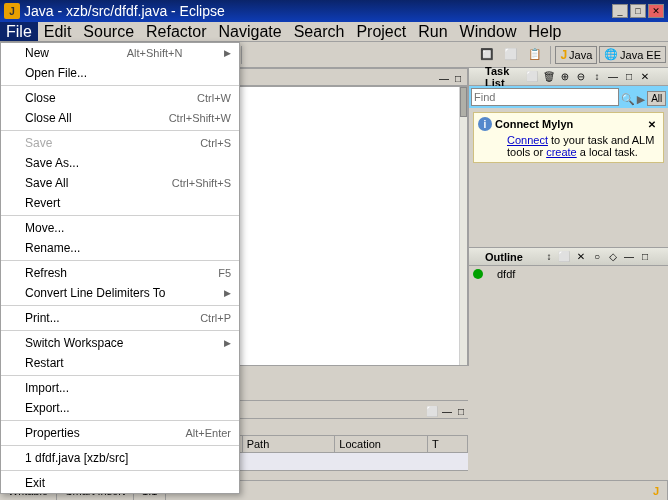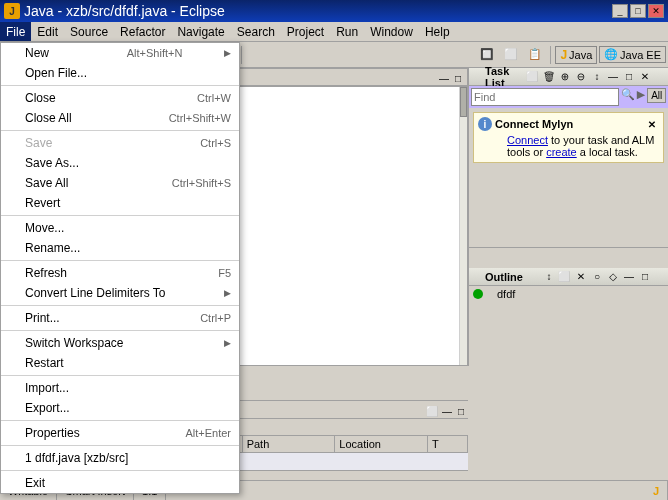--- a/index.html
+++ b/index.html
@@ -65,21 +65,21 @@
     
     .menu-bar {
       background: #d4d0c8;
       height: 20px;
       display: flex;
       align-items: center;
       border-bottom: 1px solid #a0a0a0;
     }
     .menu-item {
       padding: 2px 6px;
-      font-size: 12px;
+      font-size: 16px;
       cursor: pointer;
       height: 100%;
       display: flex;
       align-items: center;
     }
     .menu-item:hover, .menu-item.active {
       background: #0a246a;
       color: white;
     }
 
@@ -212,24 +212,24 @@
       height: 14px;
       display: flex;
       align-items: center;
       justify-content: center;
       font-size: 10px;
       cursor: pointer;
     }
 
     .find-bar {
       display: flex;
-      align-items: flex-start;
+      align-items: flex-end;
       padding: 2px;
       gap: 2px;
-      background: #c4b5fd;
+      background: #7dd3fc;
     }
     .find-input {
       flex: 1;
       height: 18px;
       border: 1px solid #888;
       background: white;
       font-size: 11px;
       padding: 0 2px;
     }
     .find-btn {
@@ -267,21 +267,20 @@
       font-weight: bold;
     }
     .link-text { color: #0000cc; text-decoration: underline; cursor: pointer; }
 
     
     .outline-panel {
       flex: 1;
       background: #d4d0c8;
       display: flex;
       flex-direction: column;
-      margin-top: 20px;
     }
     .outline-item {
       display: flex;
       align-items: center;
       padding: 2px 4px;
       gap: 14px;
       font-size: 11px;
       cursor: pointer;
     }
     .circle-icon {

